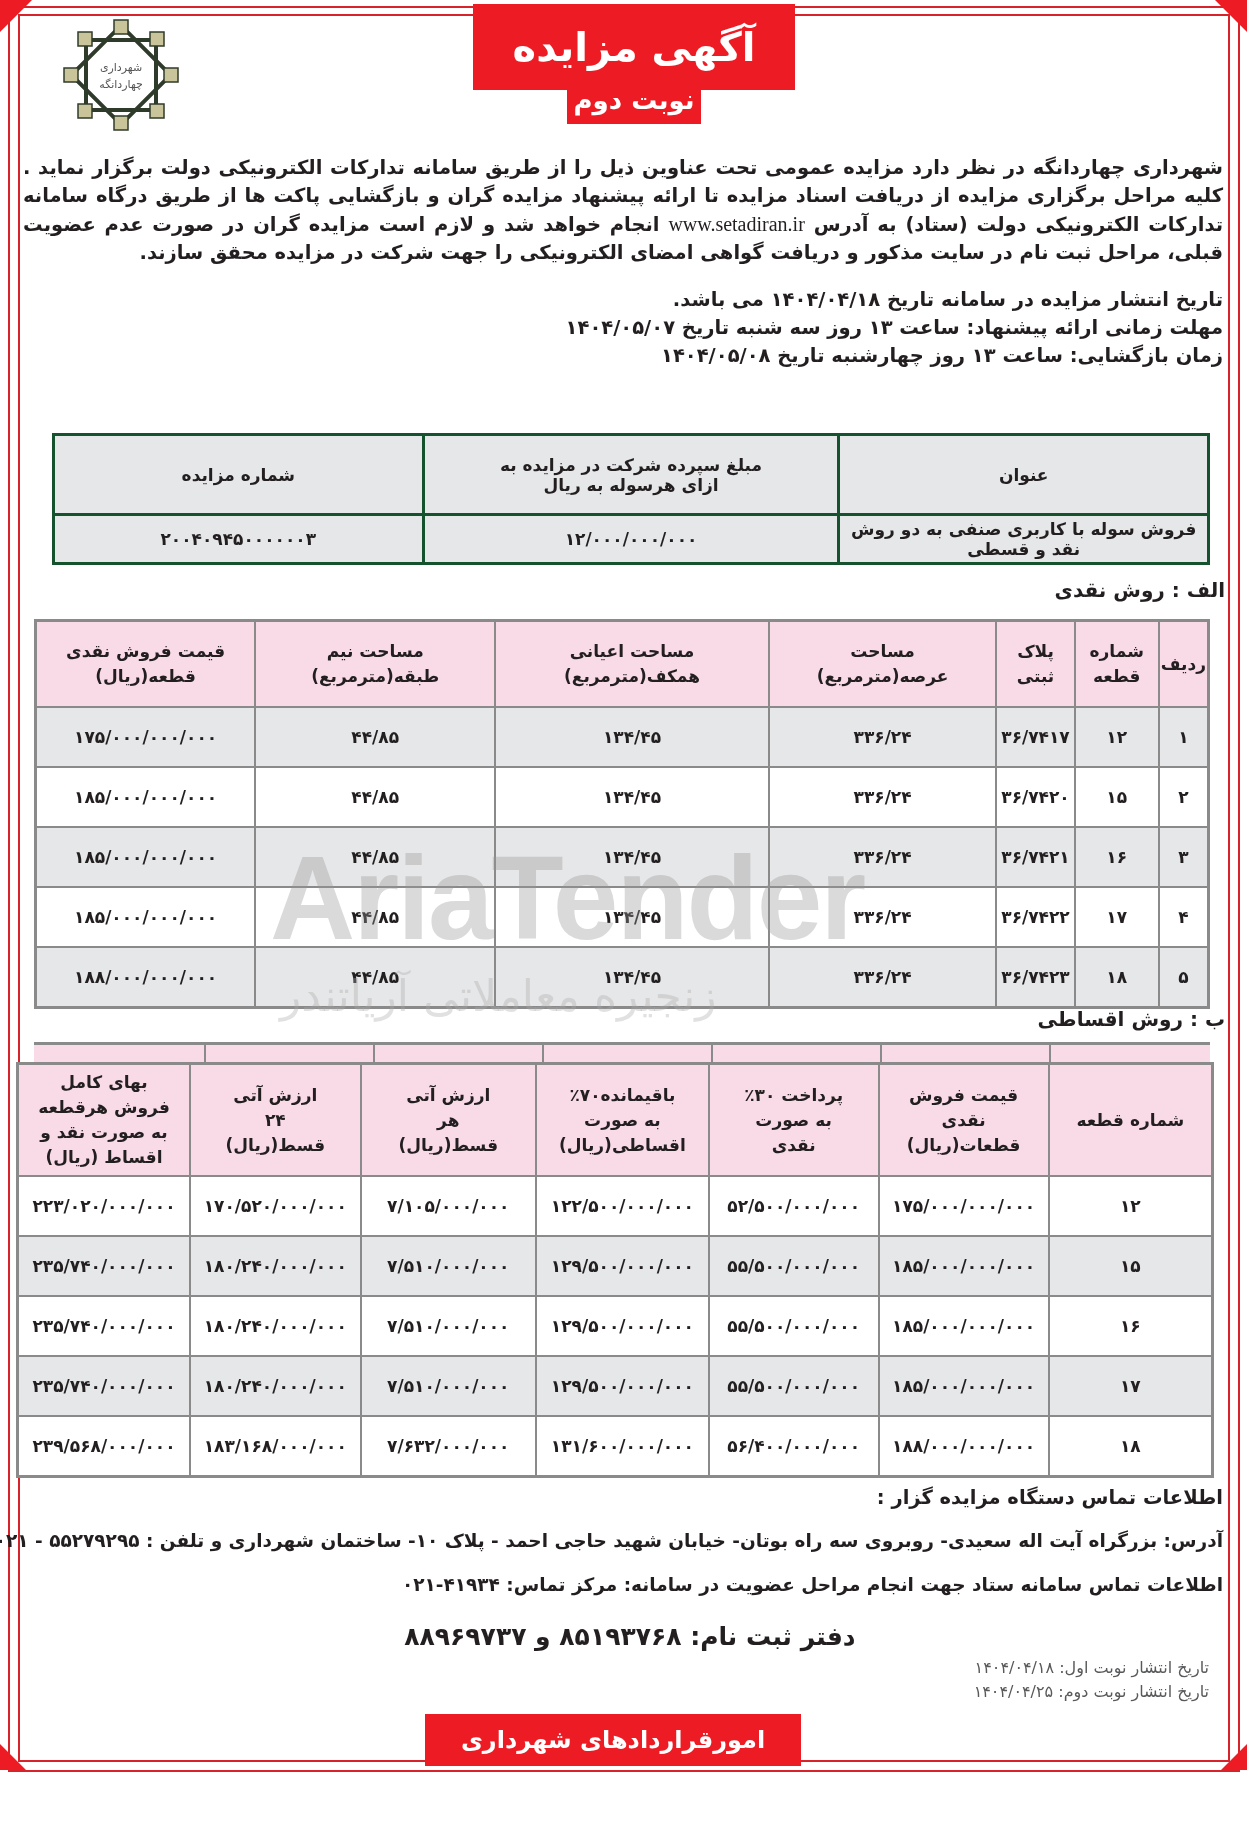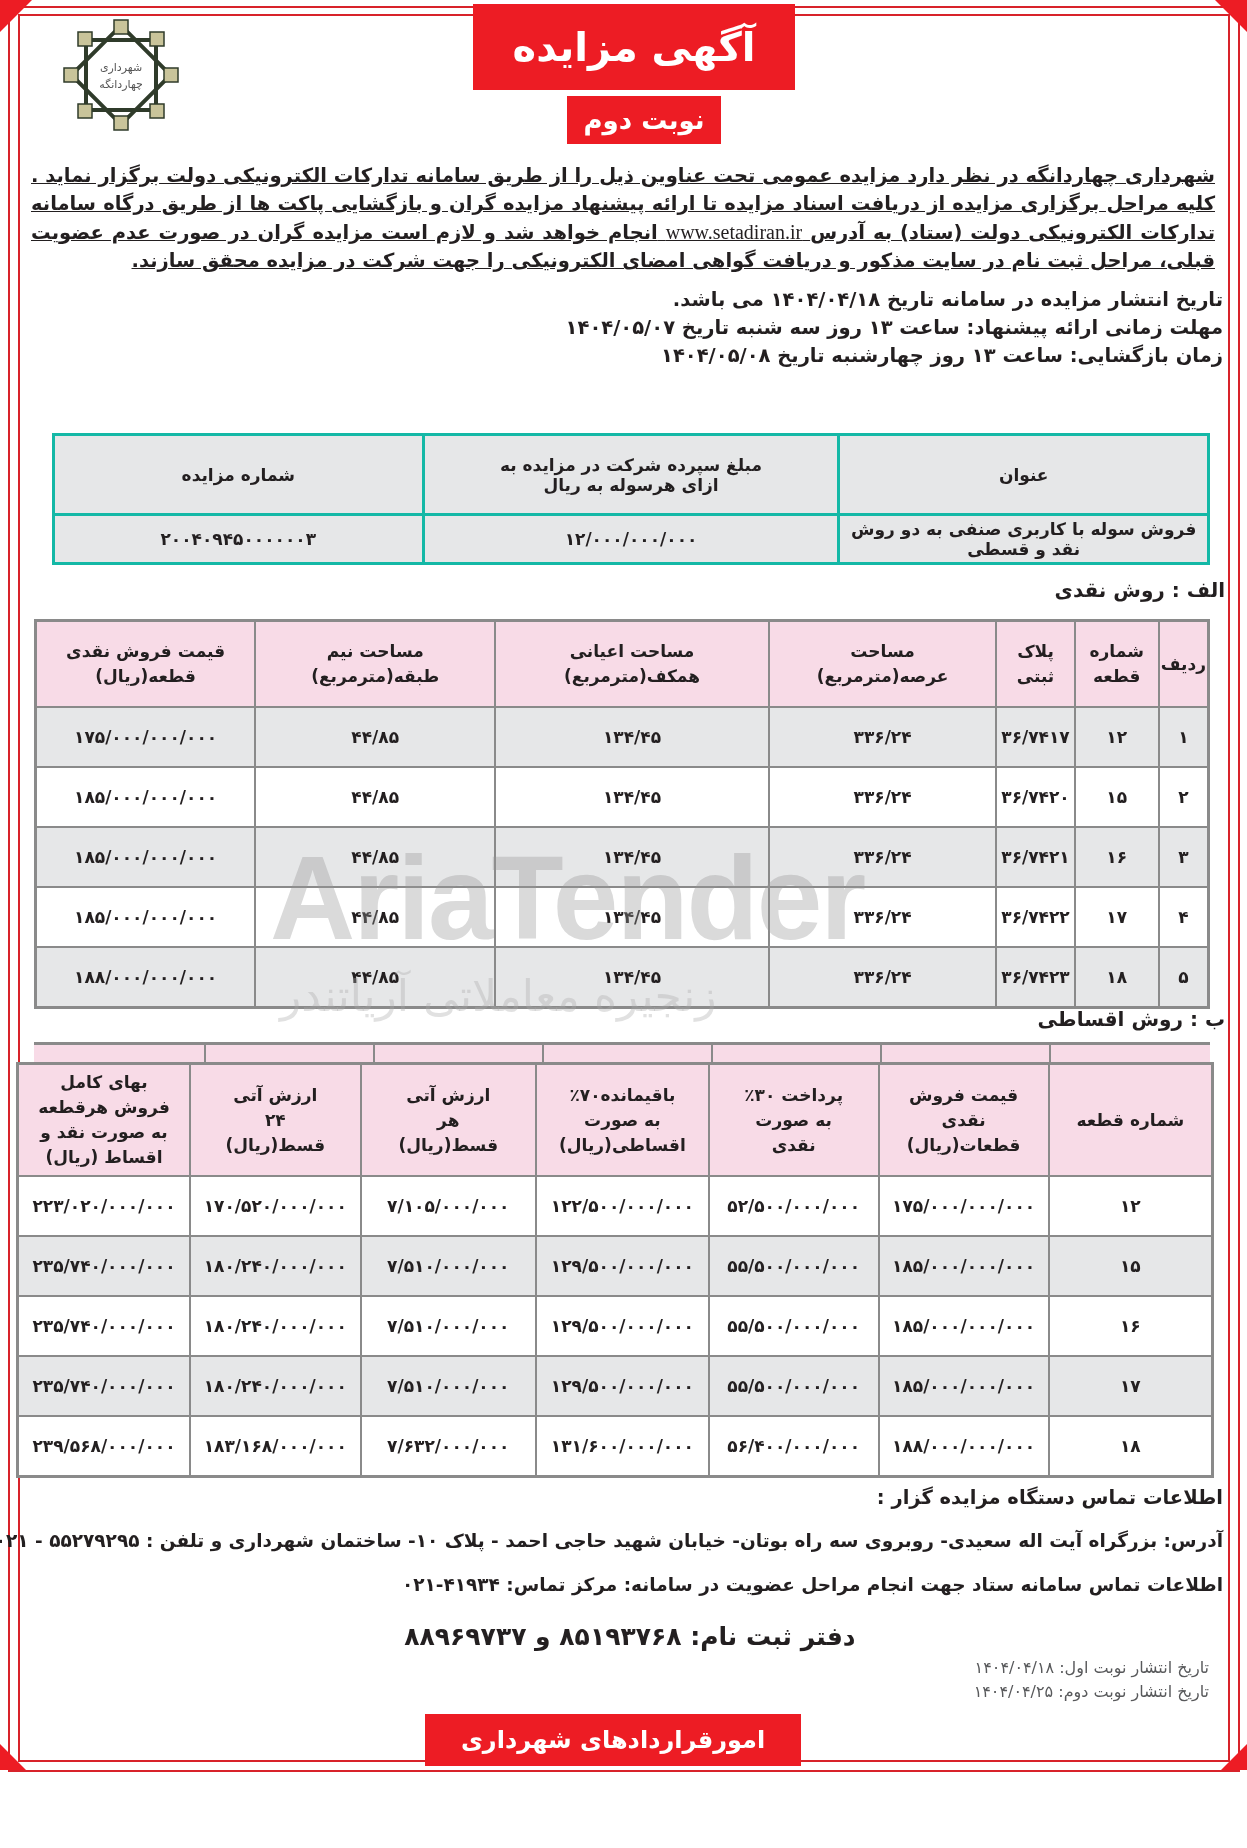--- a/index.html
+++ b/index.html
@@ -11,33 +11,33 @@
                  border: 2px solid #d8232a; }
   .corner { position: absolute; width: 0; height: 0; }
   .corner.tl { left: 0; top: 0; border-top: 32px solid #ed1c24; border-right: 32px solid transparent; }
   .corner.tr { right: 0; top: 0; border-top: 32px solid #ed1c24; border-left: 32px solid transparent; }
   .corner.bl { left: 0; top: 1744px; border-bottom: 26px solid #ed1c24; border-right: 26px solid transparent; }
   .corner.br { right: 0; top: 1744px; border-bottom: 26px solid #ed1c24; border-left: 26px solid transparent; }
 
   .logo { position: absolute; left: 58px; top: 14px; width: 126px; height: 122px; }
   .title-box { position: absolute; left: 473px; top: 4px; width: 322px; height: 86px; background: #ed1c24;
                color: #fff; font-weight: bold; font-size: 40px; text-align: center; line-height: 86px; }
-  .subtitle-box { position: absolute; left: 567px; top: 96px; width: 154px; height: 48px; background: #ed1c24;
+  .subtitle-box { position: absolute; left: 567px; top: 76px; width: 134px; height: 48px; background: #ed1c24;
                   color: #fff; font-weight: bold; font-size: 26px; text-align: center; line-height: 48px; }
 
   .intro { position: absolute; right: 24px; top: 154px; width: 1200px; direction: rtl; text-align: justify;
            font-size: 19.5px; font-weight: bold; line-height: 28px; }
-  .intro p { margin: 8px; text-decoration: underline; }
+  .intro p { margin: 0; }
   .intro .url { font-family: "Liberation Serif", serif; font-weight: normal; font-size: 20px; }
   .dates { position: absolute; right: 24px; top: 286px; direction: rtl; font-size: 19.5px; font-weight: bold; line-height: 28px; }
   .dates div { white-space: nowrap; }
 
   table { border-collapse: collapse; direction: rtl; position: absolute; }
   .t-summary { left: 52px; top: 433px; width: 1158px; border: 3px solid #20a14a; }
-  .t-summary td { border: 3px solid #14b8a6; background: #e6e7e8; text-align: center;
+  .t-summary td { border: 3px solid #14532d; background: #e6e7e8; text-align: center;
                   font-weight: bold; font-size: 17px; margin-top: 46px; }
   .t-summary tr.h td { height: 75px; }
   .t-summary tr.r td { height: 44px; }
 
   .section-title { position: absolute; right: 22px; direction: rtl; font-weight: bold; font-size: 20px; }
 
   .t-cash { left: 34px; top: 619px; width: 1176px; border: 3px solid #8a8a8a; }
   .t-cash td, .t-inst td { border: 2px solid #8a8a8a; text-align: center; font-weight: bold; font-size: 17px; }
   .t-cash tr.h td { background: #f8dbe7; height: 82px; line-height: 25px; }
   .t-cash tr.r td { height: 56px; }

